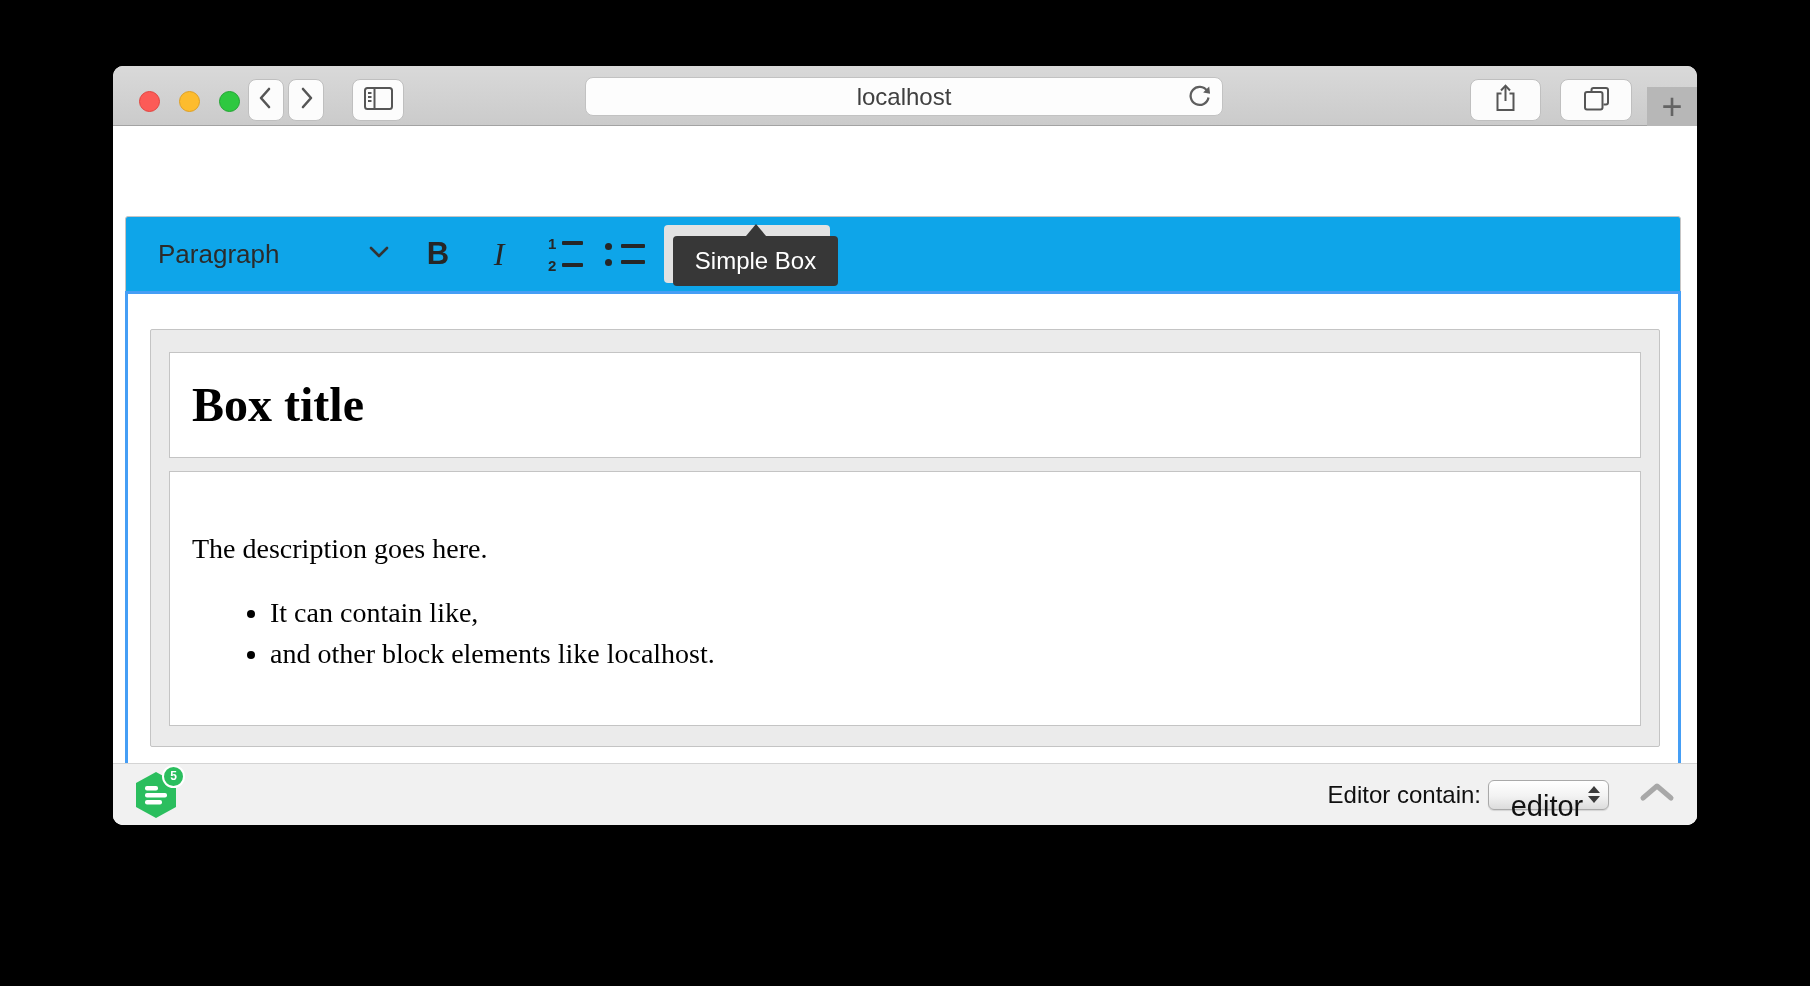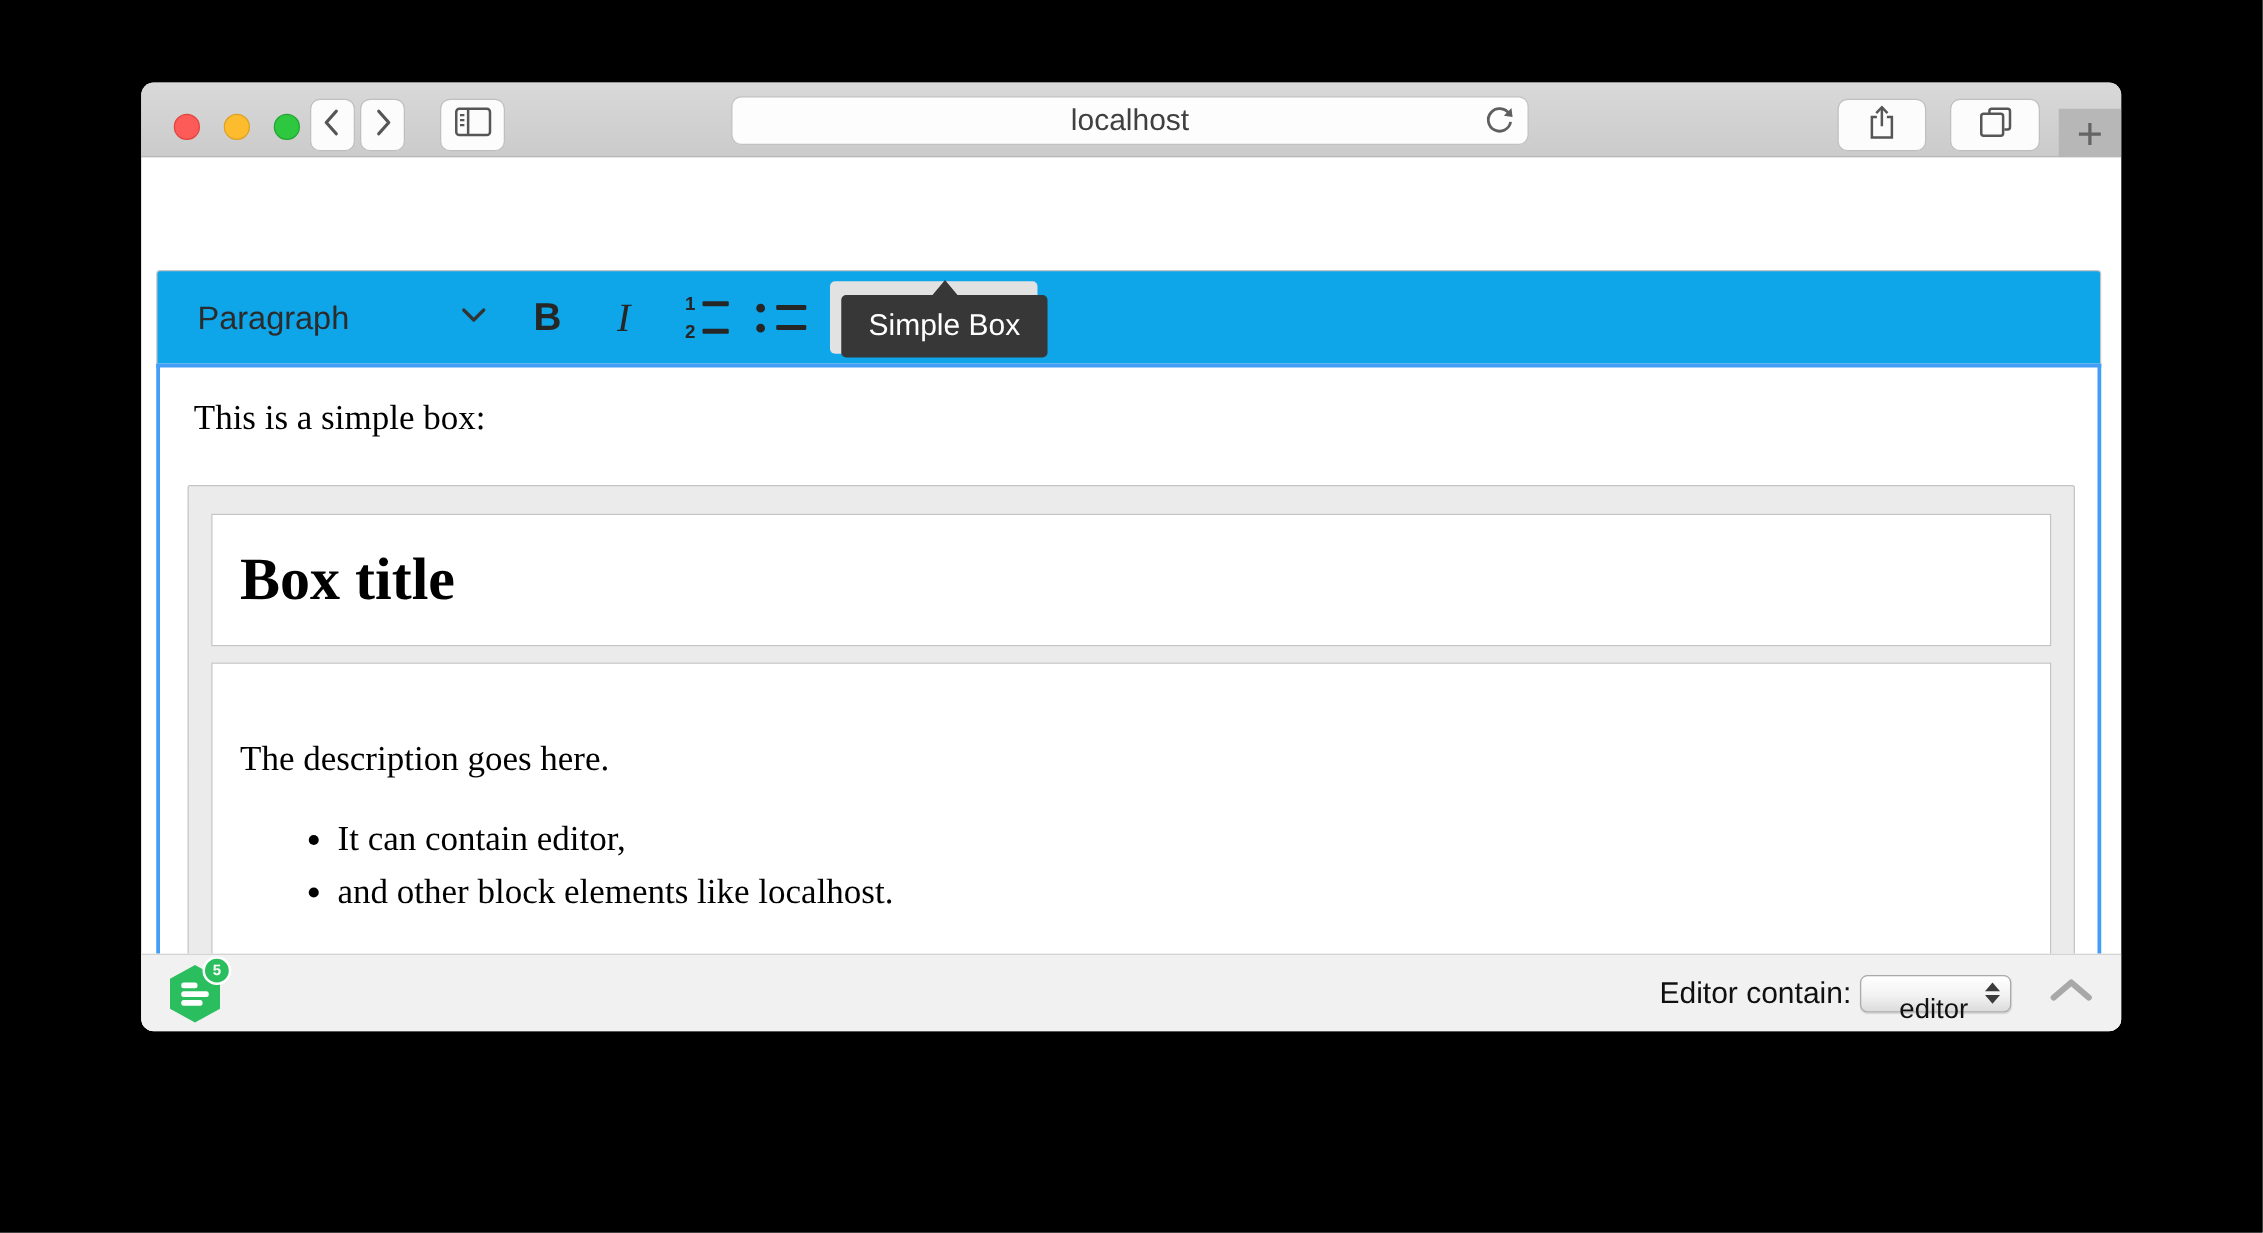--- a/index.html
+++ b/index.html
@@ -102,21 +102,21 @@
   .badge { position:absolute; right:-4px; top:-6px; width:23px; height:23px;
            background:#2bbe5e; border:2px solid #fff; border-radius:50%;
            color:#fff; font-size:12px; font-weight:bold;
            display:flex; align-items:center; justify-content:center; }
   .insp-right { margin-left:auto; display:flex; align-items:center; }
   .insp-label { font-size:24px; color:#101010; margin-right:7px; }
   .select { width:121px; height:30px; border:1px solid #a9a9a9; border-radius:6px;
             background:linear-gradient(180deg,#ffffff 0%,#f2f2f2 55%,#dcdcdc 100%);
             display:flex; align-items:center; padding-left:17px; position:relative;
             box-shadow:0 1px 1px rgba(0,0,0,.12); }
-  .select-value { font-size:22px; color:#111; flex:1; text-align:center;margin-top:24px; }
+  .select-value { font-size:29px; color:#111; flex:1; text-align:center;margin-top:24px; }
   .select-arrows { margin-right:8px; display:flex; flex-direction:column; gap:3px; }
   .arr-up { width:0; height:0; border-left:6px solid transparent;
             border-right:6px solid transparent; border-bottom:7px solid #3b3b3b; }
   .arr-dn { width:0; height:0; border-left:6px solid transparent;
             border-right:6px solid transparent; border-top:7px solid #3b3b3b; }
   .collapse { margin-left:30px; display:flex; align-items:center; }
 </style>
 </head>
 <body>
 
@@ -227,30 +227,29 @@
           <span class="ic-dash"></span>
         </span>
       </div>
 
       <div class="simplebox-btn">
         <span>Simple Box</span>
       </div>
     </div>
 
     <div class="ck-editable">
-      <p class="intro-p">This is a simple box:</p>
 
       <div class="simple-box">
         <div class="sb-title">
           <h2>Box title</h2>
         </div>
         <div class="sb-desc">
           <p>The description goes here.</p>
           <ul>
-            <li>It can contain editor,</li>
+            <li>It can contain like,</li>
             <li>and other block elements like localhost.</li>
           </ul>
         </div>
       </div>
     </div>
   </div>
 
   <div class="tooltip">
     <div class="tooltip-caret"></div>
     <div class="tooltip-box">

